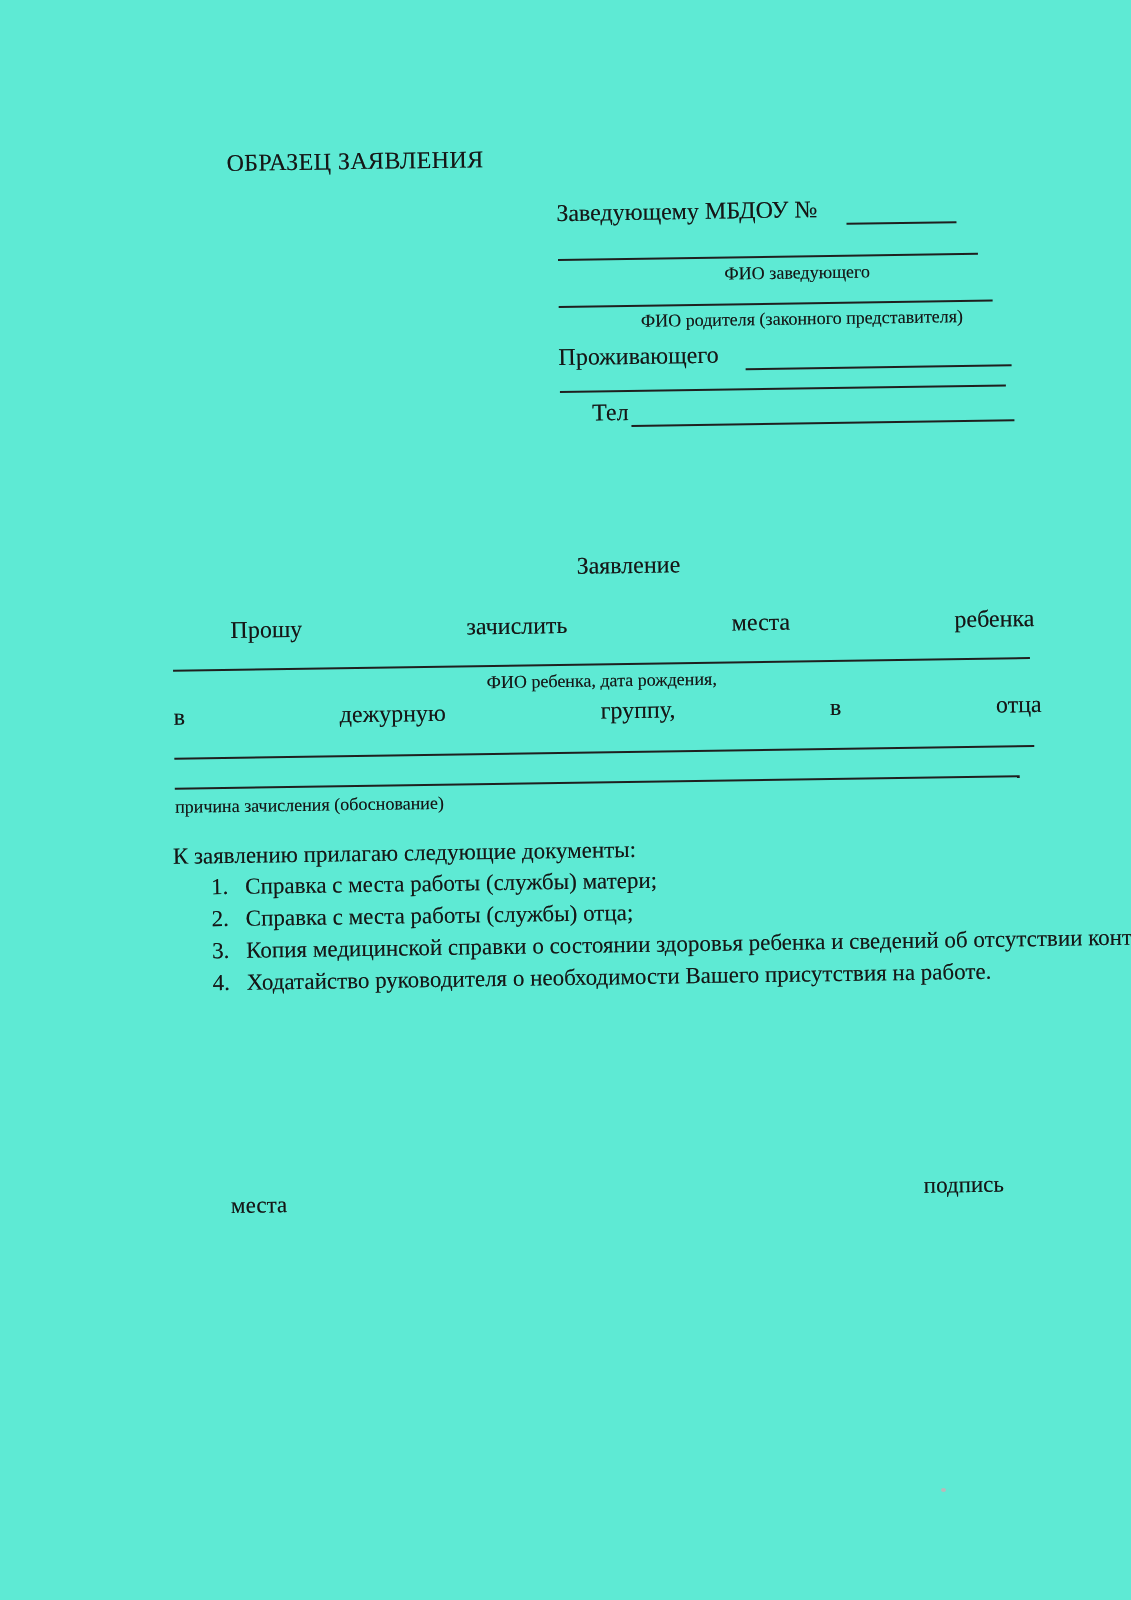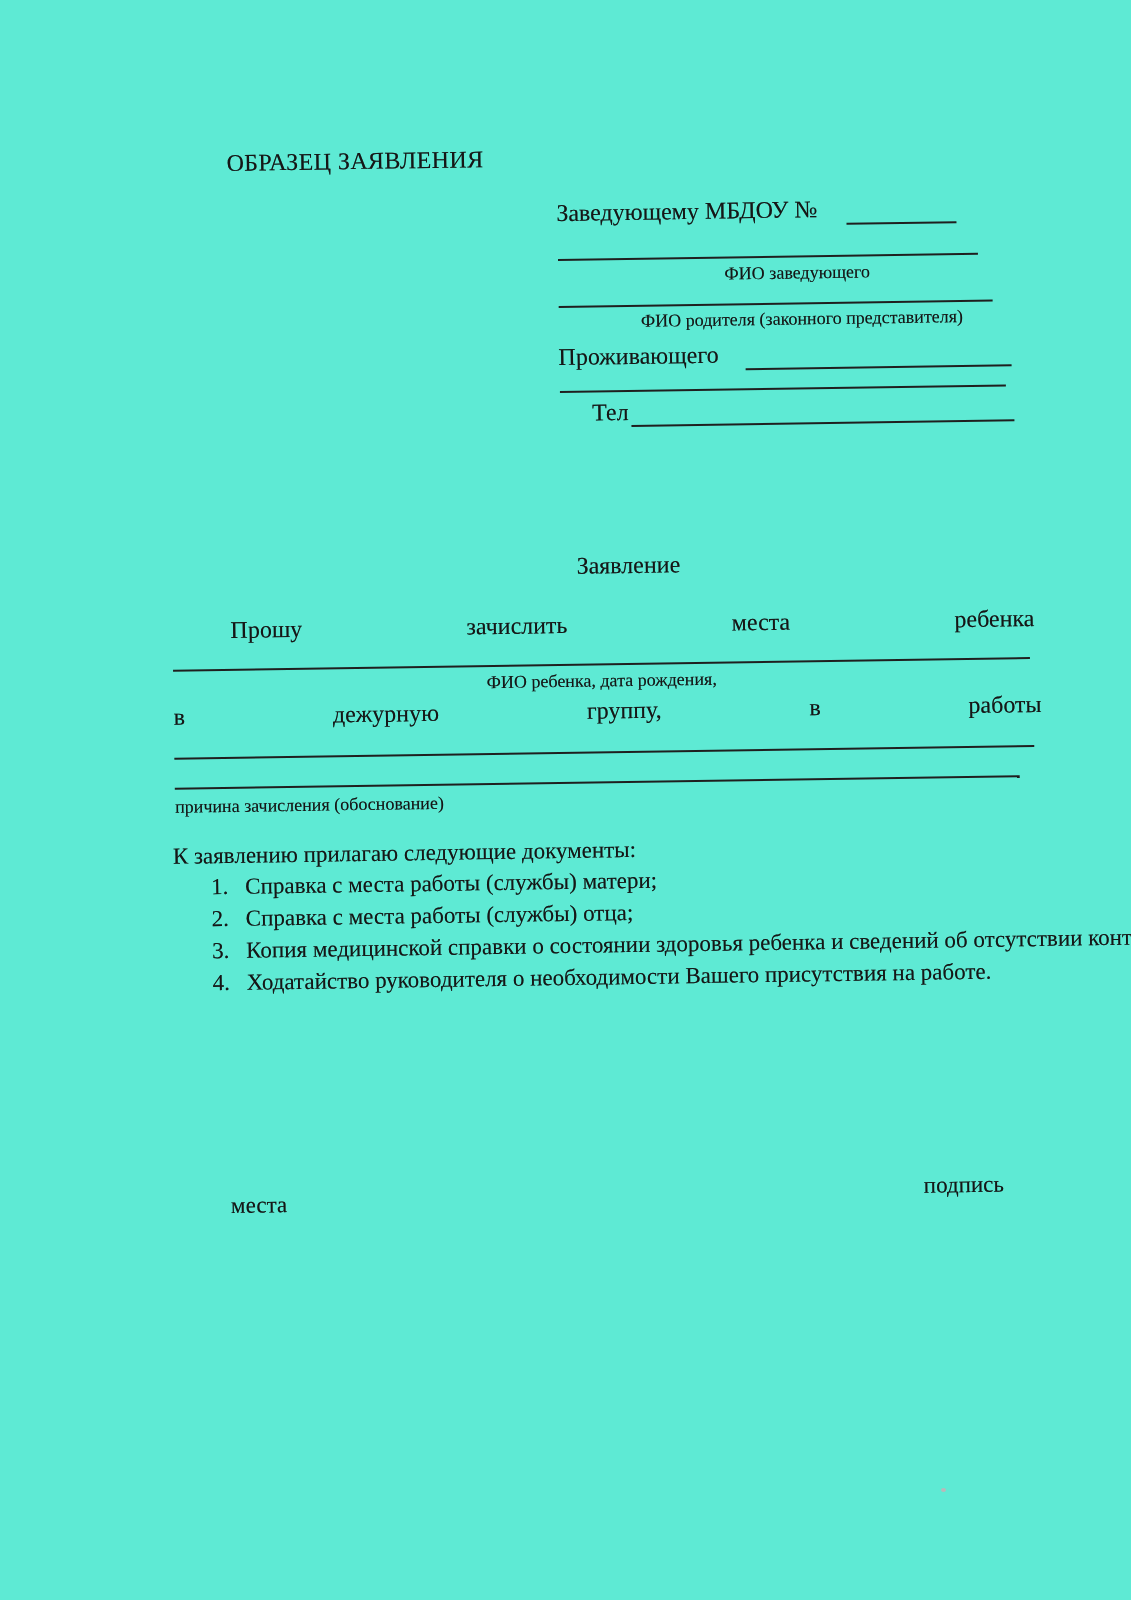--- a/index.html
+++ b/index.html
@@ -78,21 +78,21 @@
       </div>
 
     <div class="rule" style="left:175px; top:664px; width:857px;"></div>
     <div class="abs txt cap center" style="left:175px; top:671px; width:857px;">ФИО ребенка, дата рождения,</div>
 
     <div class="abs txt jrow" style="left:175px; top:698px; width:868px;">
         <span class="jword">в</span>
         <span class="jword">дежурную</span>
         <span class="jword">группу,</span>
         <span class="jword">в</span>
-        <span class="jword">работы</span>
+        <span class="jword">отца</span>
       </div>
 
     <div class="rule" style="left:175px; top:752px; width:860px;"></div>
     <div class="rule" style="left:175px; top:782px; width:845px;"></div>
     <div class="abs txt cap" style="left:175px; top:791px;">причина зачисления (обоснование)</div>
 
     <div class="abs txt fs23" style="left:172px; top:838px;">К заявлению прилагаю следующие документы:</div>
 
     <ol class="att abs" style="left:210px; top:866px; width:846px;">
         <li class="att-item">Справка с места работы (службы) матери;</li>

